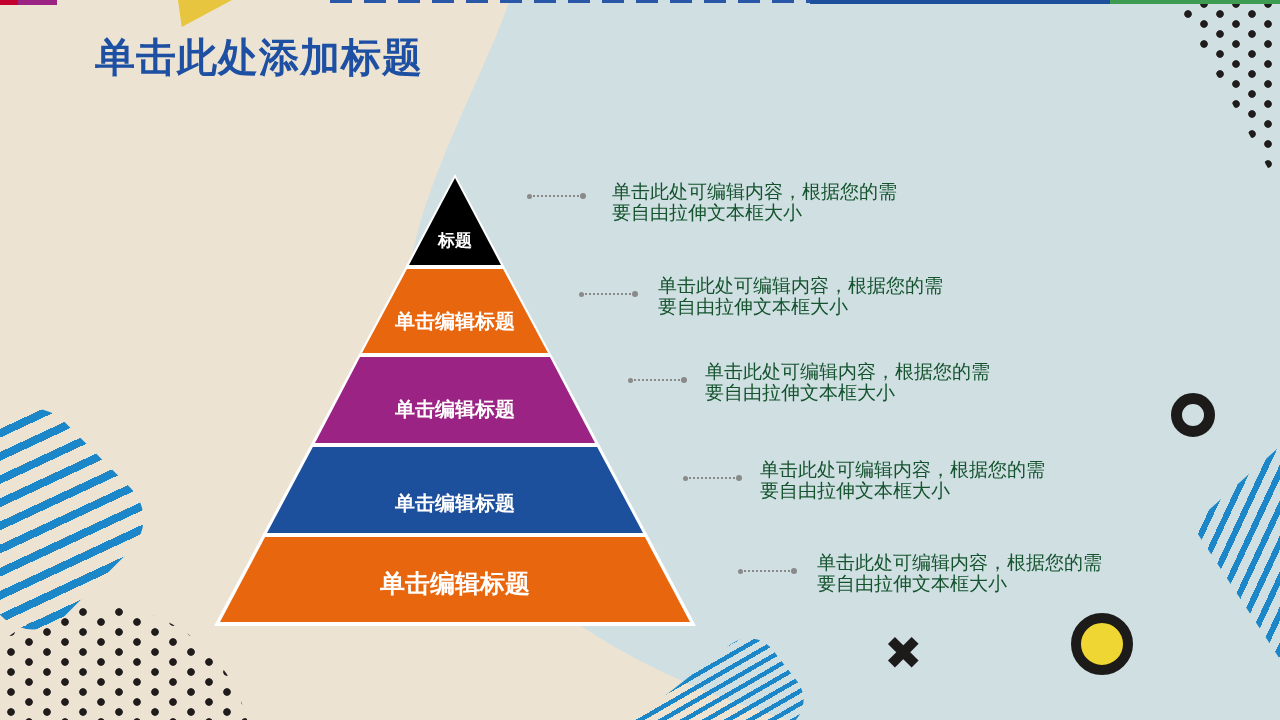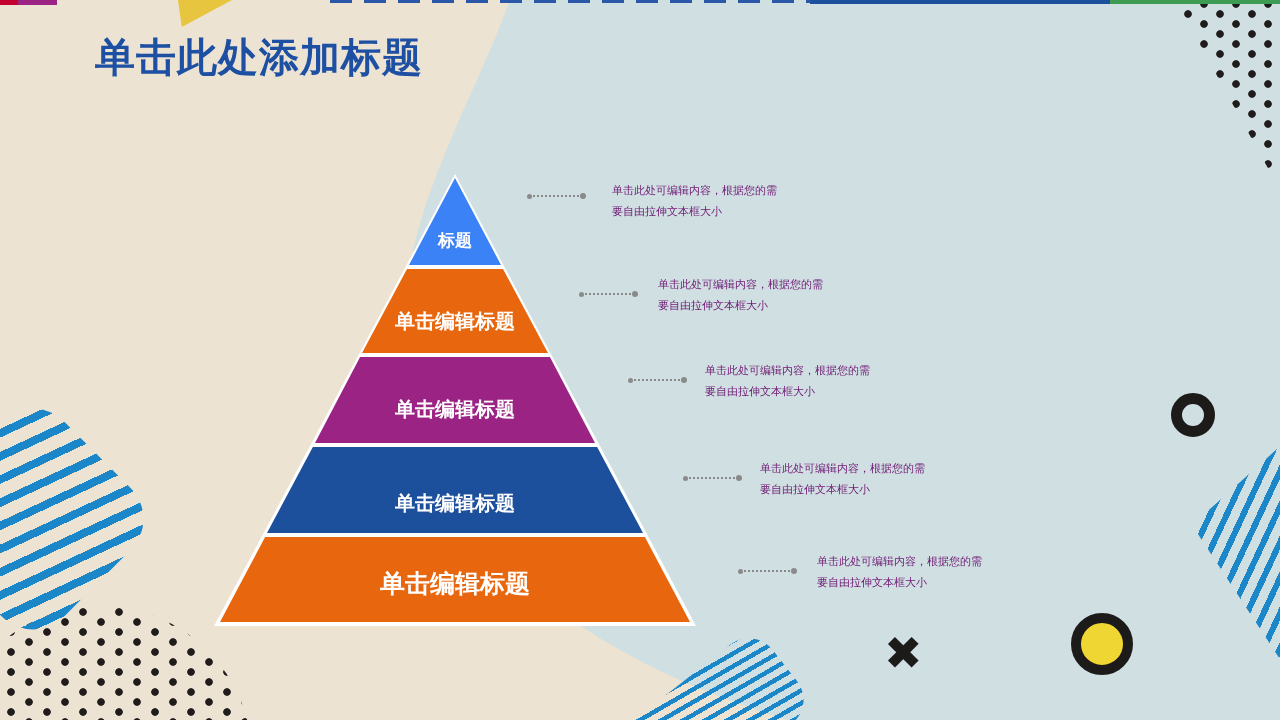--- a/index.html
+++ b/index.html
@@ -71,21 +71,21 @@
 
   
   .leader{position:absolute;z-index:9;display:flex;align-items:center;}
   .leader .d1{width:5px;height:5px;border-radius:50%;background:#8a8a8a;}
   .leader .ln{width:46px;height:0;border-top:2px dotted #8a8a8a;margin:0 1px;}
   .leader .d2{width:6px;height:6px;border-radius:50%;background:#8a8a8a;}
   .ld-1{left:527px;top:193px;} .ld-2{left:579px;top:291px;} .ld-3{left:628px;top:377px;}
   .ld-4{left:683px;top:475px;} .ld-5{left:738px;top:568px;}
 
   
-  .note{position:absolute;z-index:9;width:290px;font-size:11px;line-height:21px;color:#701a75;font-family:Liberation Mono, monospace;}
+  .note{position:absolute;z-index:9;width:290px;font-size:19px;line-height:21px;color:#14532d;}
   .nt-1{left:612px;top:181px;} .nt-2{left:658px;top:275px;} .nt-3{left:705px;top:361px;}
   .nt-4{left:760px;top:459px;} .nt-5{left:817px;top:552px;}
 </style>
 </head>
 <body>
 
 <div class="slide">
 
   <svg class="blob" width="1280" height="720">
     <path d="M510,0 C470,110 403,210 402,340 C401,490 530,645 795,722 L1284,722 L1284,-4 Z" fill="#cfdfe2"></path>
@@ -103,21 +103,21 @@
   <div class="stripes-left"></div>
   <div class="stripes-bottom"></div>
   <div class="stripes-right"></div>
   <div class="ring"></div>
   <div class="sun"></div>
   <div class="cross">✖</div>
 
   <div class="title">单击此处添加标题</div>
 
   <div class="pyr-back"></div>
-  <div class="pyr pyr-1" style="background-color: #3b82f6;">标题</div>
+  <div class="pyr pyr-1" style="background-color: #000000;">标题</div>
   <div class="pyr pyr-2" style="background-color: rgb(232, 102, 13);">单击编辑标题</div>
   <div class="pyr pyr-3" style="background-color: rgb(154, 35, 131);">单击编辑标题</div>
   <div class="pyr pyr-4" style="background-color: rgb(28, 79, 156);">单击编辑标题</div>
   <div class="pyr pyr-5" style="background-color: rgb(232, 102, 13);">单击编辑标题</div>
 
   <div class="leader ld-1">
       <span class="d1"></span>
       <span class="ln"></span>
       <span class="d2"></span>
     </div>

